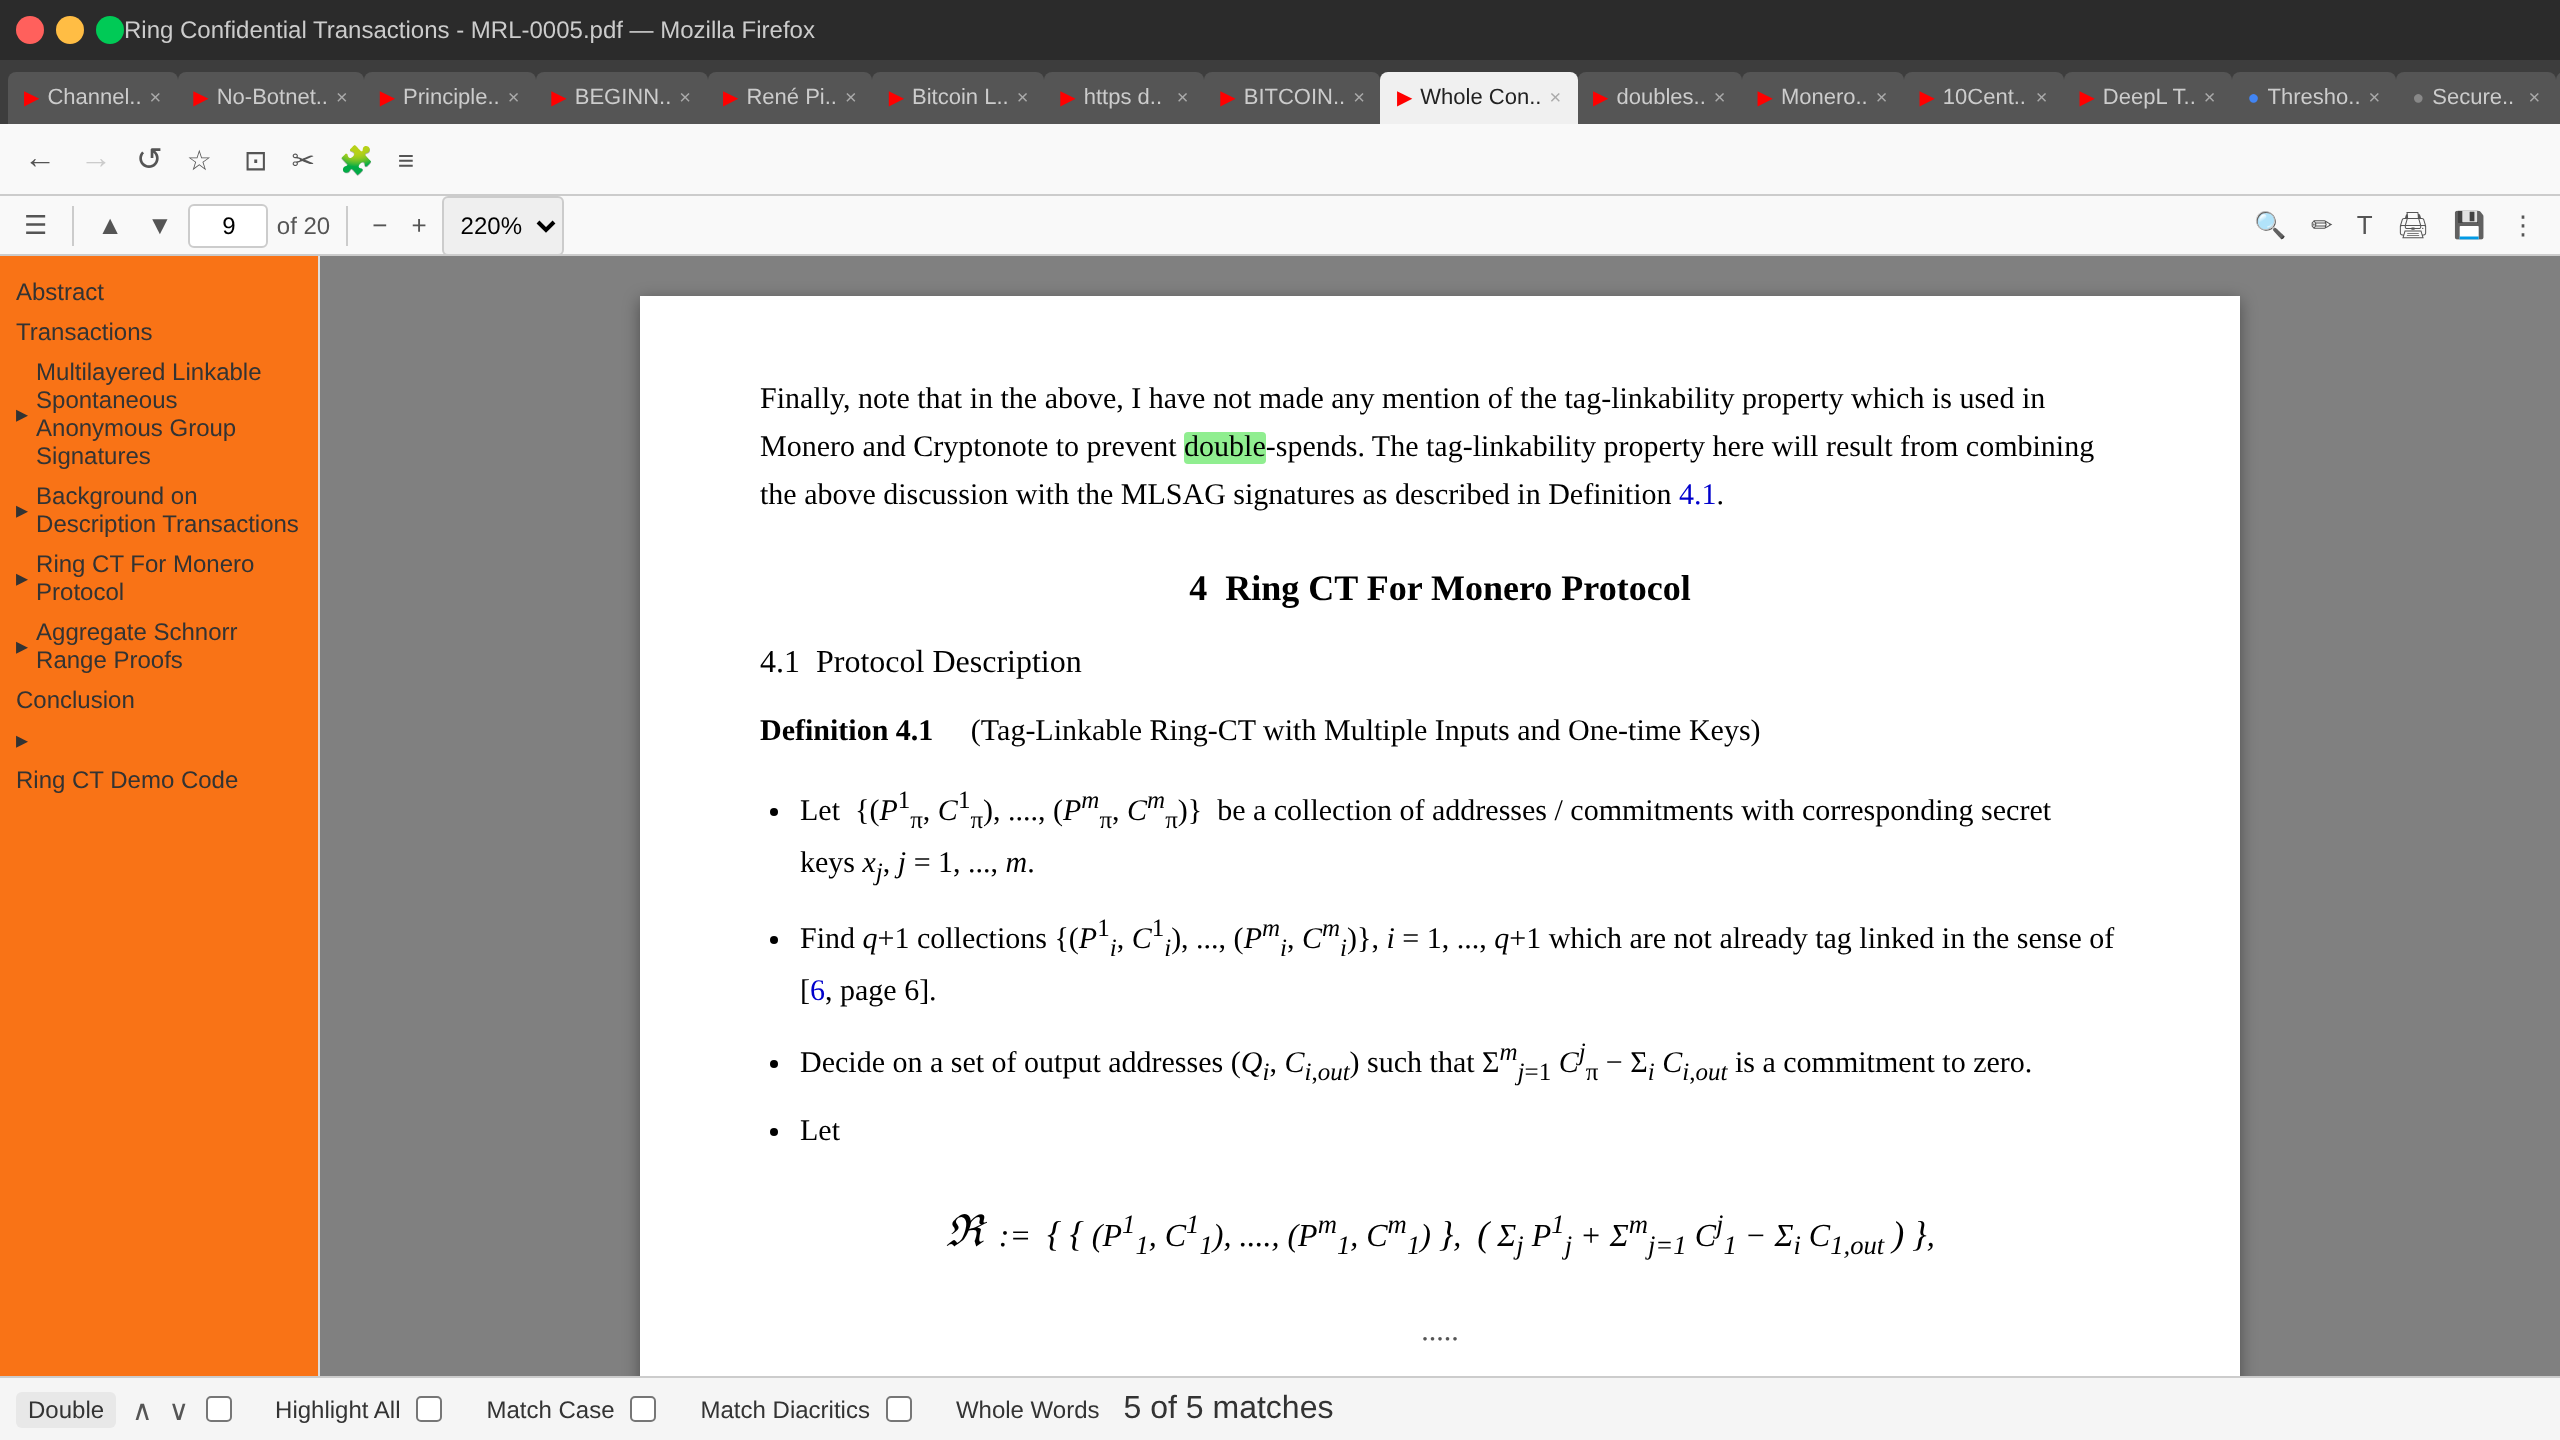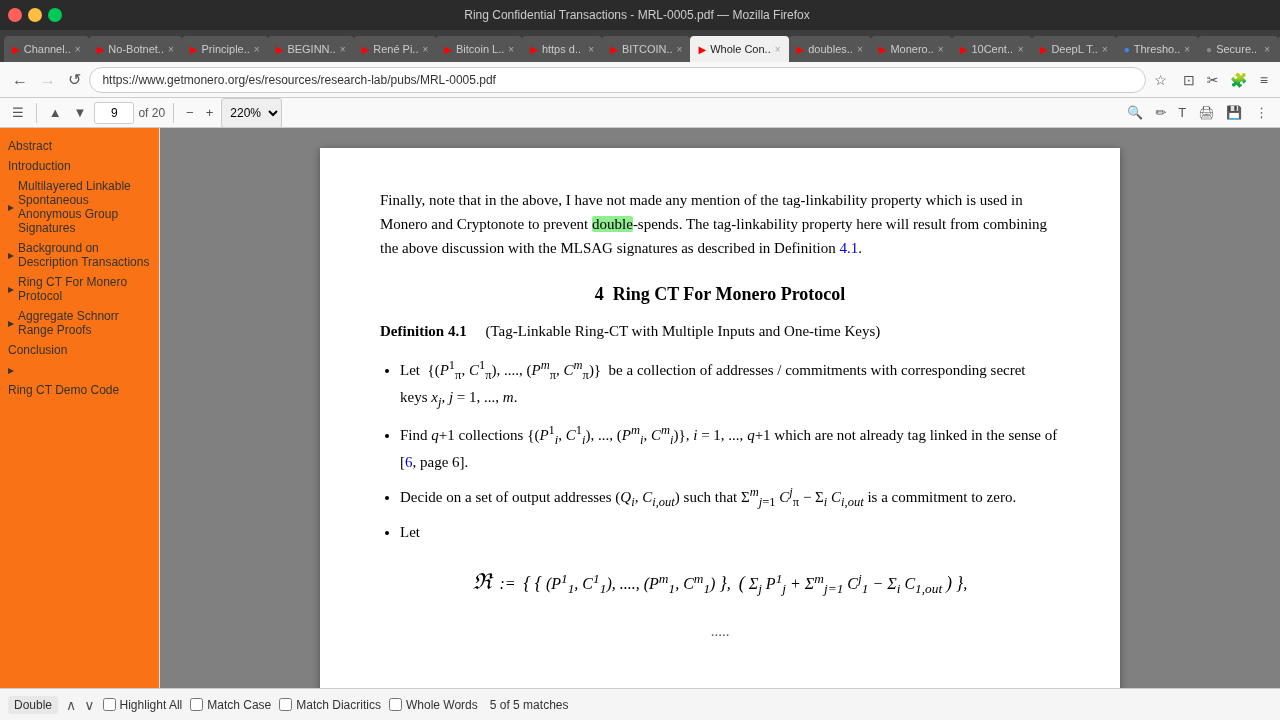--- a/index.html
+++ b/index.html
@@ -10,21 +10,21 @@
       background: #2b2b2b;
       color: #ccc;
       height: 30px;
       display: flex;
       align-items: center;
       justify-content: space-between;
       padding: 0 8px;
       font-size: 12px;
       flex-shrink: 0;
     }
-    .titlebar-title { flex: 1; text-align: center; }
+    .titlebar-title { flex: 1; text-align: left; }
     .titlebar-btn { width: 14px; height: 14px; border-radius: 50%; display: inline-block; cursor: pointer; }
     .btn-min { background: #ffbd44; }
     .btn-max { background: #00ca56; }
     .btn-close { background: #ff605c; }
 
     
     .tabbar {
       background: #3d3d3d;
       height: 32px;
       display: flex;
@@ -190,27 +190,27 @@
       align-items: center;
       padding: 0 8px;
       gap: 8px;
       flex-shrink: 0;
     }
     .find-label { font-size: 12px; color: #333; background: #e8e8e8; padding: 2px 6px; border-radius: 3px; }
     .find-nav-btn { background: none; border: none; cursor: pointer; font-size: 14px; color: #555; }
     .find-option {
       display: flex;
       align-items: center;
-      gap: 4px;
+      gap: 22px;
       font-size: 12px;
       color: #333;
       cursor: pointer;
     }
     .find-option input[type=checkbox] { cursor: pointer; }
-    .find-count { font-size: 12px; color: #333; margin-left: 4px; }
+    .find-count { font-size: 16px; color: #333; margin-left: 4px; }
   </style>
 </head>
 <body>
 
 <div class="titlebar">
   <div style="display:flex; gap:6px; align-items:center;">
     <span class="titlebar-btn btn-close"></span>
     <span class="titlebar-btn btn-min"></span>
     <span class="titlebar-btn btn-max"></span>
   </div>
@@ -298,21 +298,20 @@
     <span style="color:#888; font-size:10px;">●</span>
 
   </div>
 
 </div>
 
 <div class="navbar">
   <button class="nav-btn">←</button>
   <button class="nav-btn" disabled="">→</button>
   <button class="nav-btn">↺</button>
-  <input class="address-bar" type="text" value="https://www.getmonero.org/es/resources/research-lab/pubs/MRL-0005.pdf" style="">
   <button class="nav-icon-btn">☆</button>
   <div class="nav-icons">
     <button class="nav-icon-btn">⊡</button>
     <button class="nav-icon-btn">✂</button>
     <button class="nav-icon-btn">🧩</button>
     <button class="nav-icon-btn">≡</button>
   </div>
 </div>
 
 <div class="pdf-toolbar">
@@ -341,21 +340,21 @@
   </div>
 </div>
 
 <div class="main-area">
 
   <div class="sidebar">
     <div class="sidebar-group">
       <span>Abstract</span>
     </div>
     <div class="sidebar-group">
-      <span>Introduction</span>
+      <span>Transactions</span>
     </div>
     <div class="sidebar-group">
       <span>▸</span>
       <span>Multilayered Linkable Spontaneous Anonymous Group Signatures</span>
     </div>
     <div class="sidebar-group">
       <span>▸</span>
       <span>Background on Description Transactions</span>
     </div>
     <div class="sidebar-group">
@@ -384,20 +383,23 @@
         Finally, note that in the above, I have not made any mention of the tag-linkability
         property which is used in Monero and Cryptonote to prevent <span class="highlight-word">double</span>-spends. The
         tag-linkability property here will result from combining the above discussion with
         the MLSAG signatures as described in Definition <a class="blue-link">4.1</a>.
       </p>
 
       <div class="section-title">
         <span>4&nbsp;&nbsp;Ring CT For Monero Protocol</span>
       </div>
 
+      <div class="subsection-title">
+        4.1&nbsp;&nbsp;Protocol Description
+      </div>
 
       <p>
         <span class="definition-title">Definition 4.1</span>
         &nbsp;&nbsp;&nbsp;&nbsp;(Tag-Linkable Ring-CT with Multiple Inputs and One-time Keys)
       </p>
 
       <ul class="bullet-list">
         <li>
           Let &nbsp;{(<em>P</em><sup>1</sup><sub>π</sub>, <em>C</em><sup>1</sup><sub>π</sub>),&nbsp;....,&nbsp;(<em>P</em><sup><em>m</em></sup><sub>π</sub>,&nbsp;<em>C</em><sup><em>m</em></sup><sub>π</sub>)}&nbsp; be a collection of addresses / commitments with corresponding secret keys&nbsp;<em>x<sub>j</sub></em>,&nbsp;<em>j</em>&nbsp;=&nbsp;1,&nbsp;...,&nbsp;<em>m</em>.
         </li>

